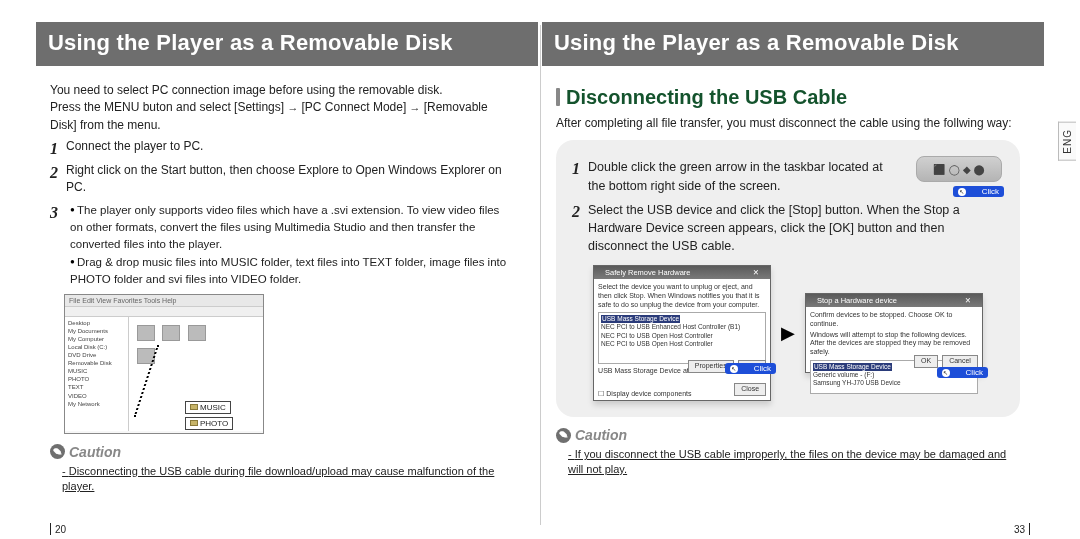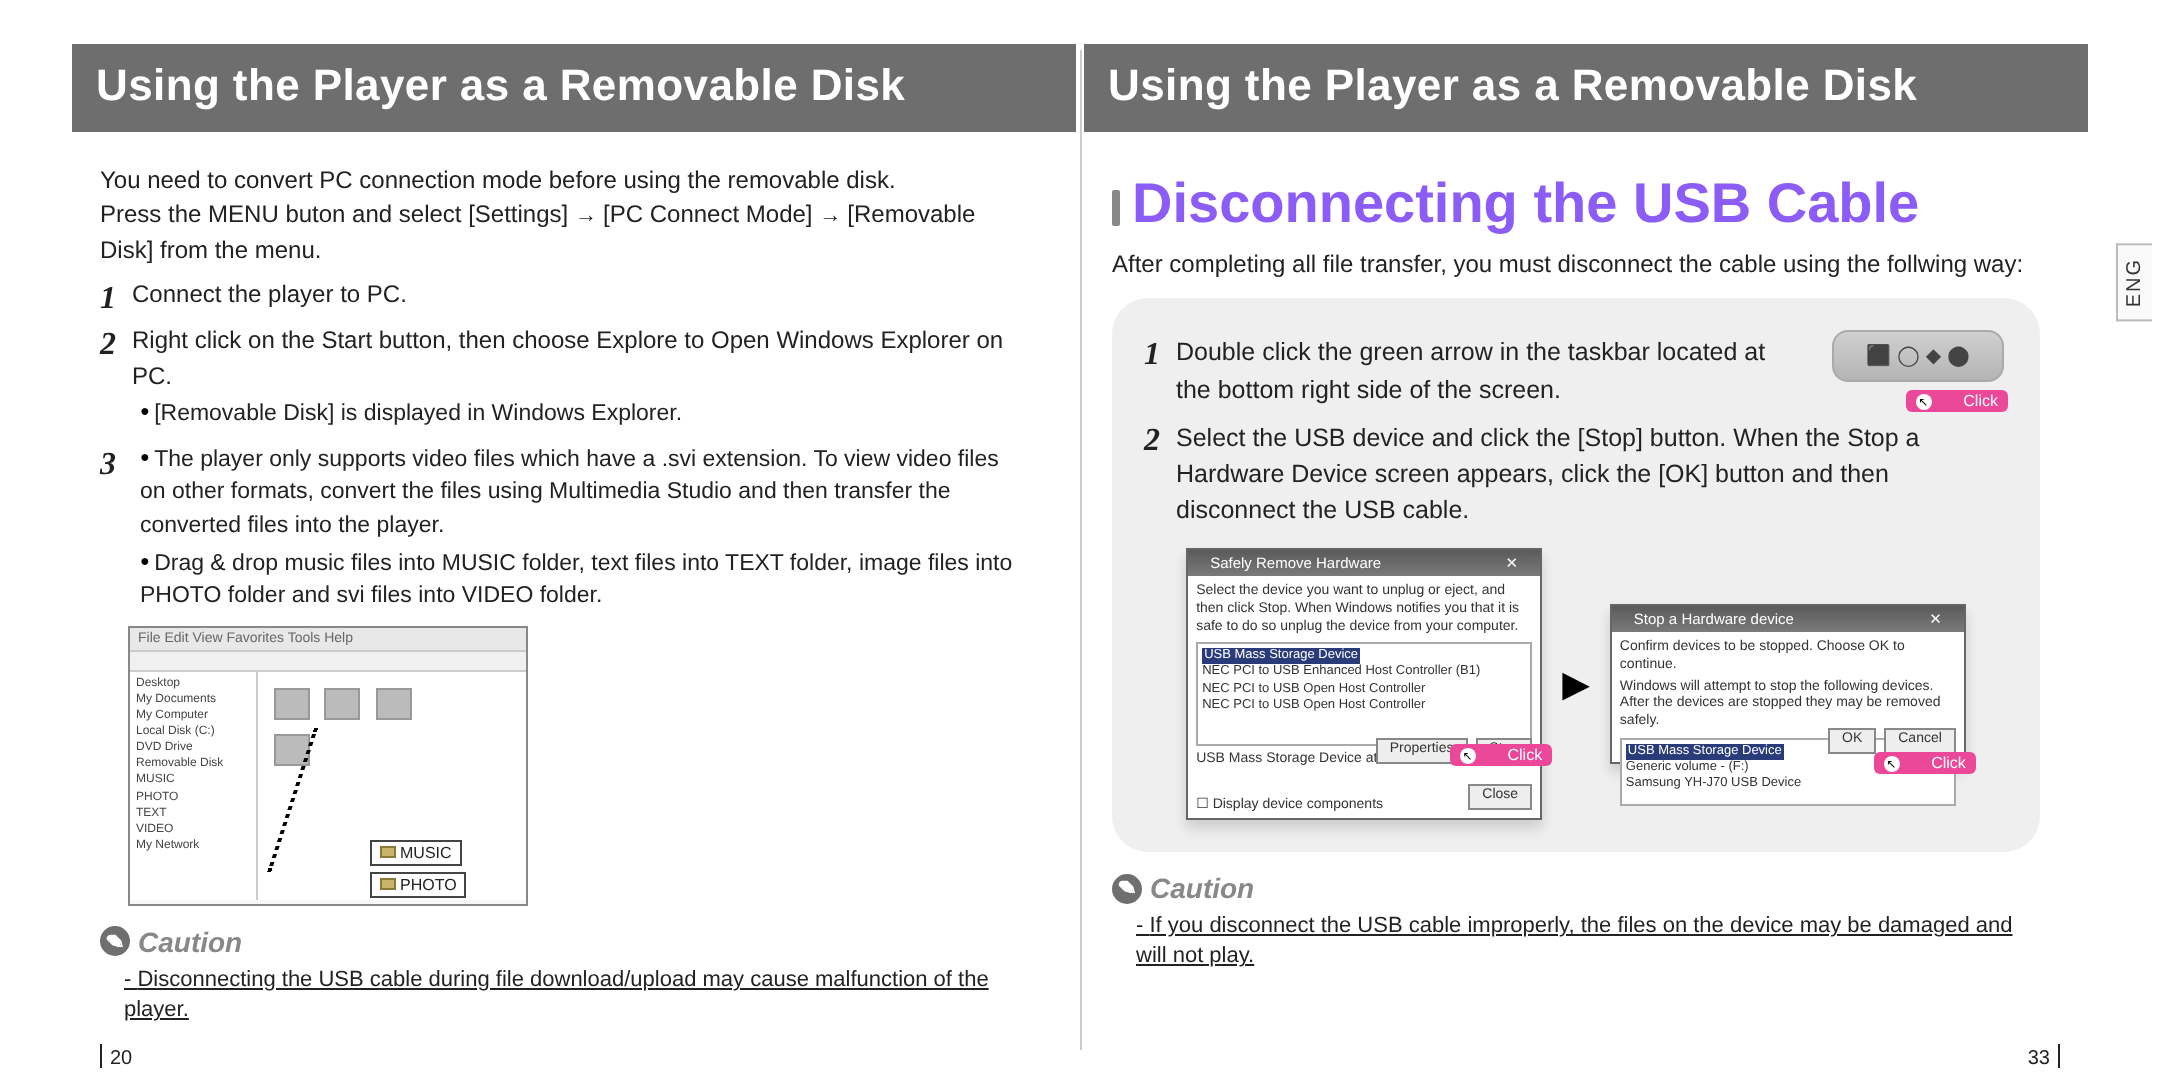--- a/index.html
+++ b/index.html
@@ -44,23 +44,23 @@
     border: 1px solid #bbb;
     border-left: none;
     background: #fafafa;
   }
 
   .body-col { padding: 10px 14px 0 4px; font-size: 12px; color: #222; }
   .intro { font-size: 12px; line-height: 1.45; margin: 6px 0 2px 0; }
   .arrow { font-size: 11px; }
 
   .section-title {
-    font-size: 28px;
+    font-size: 20px;
     font-weight: bold;
-    color: #8b5cf6;
+    color: #14532d;
     margin: 10px 0 6px 0;
   }
   .section-title .bar {
     display: inline-block;
     width: 4px; height: 18px;
     background: #888;
     vertical-align: -2px;
     margin-right: 6px;
     border-radius: 1px;
   }
@@ -135,21 +135,21 @@
     background: linear-gradient(#d0d0d0,#b4b4b4);
     border-radius: 8px;
     position: absolute;
     right: 18px; top: 16px;
     display: flex; align-items: center; justify-content: center; gap: 3px;
     font-size: 10px; color: #444;
     border: 1px solid #aaa;
   }
   .click-badge {
     position: absolute;
-    background: #ec4899; color: #fff; font-size: 8px;
+    background: #1d4ed8; color: #fff; font-size: 8px;
     padding: 1px 5px; border-radius: 3px;
     display: inline-flex; align-items: center; gap: 16px;
   }
   .click-ico { width: 8px; height: 8px; background: #fff; border-radius: 50%; color: #000; font-size: 6px; display: inline-flex; align-items: center; justify-content: center; }
   .tray-click { right: 16px; top: 46px; }
 
   .dlg-row { display: flex; align-items: center; justify-content: center; gap: 10px; margin-top: 10px; }
   .dlg {
     background: #fff; border: 1px solid #666;
     width: 178px; height: 136px;
@@ -180,36 +180,35 @@
 <body>
 
 <div class="spread">
   <div class="divider"></div>
 
   <div class="page page-left">
     <div class="header-bar">Using the Player as a Removable Disk</div>
 
     <div class="body-col">
       <div class="intro">
-        <span>You need to convert PC connection mode before using the removable disk.</span><br>
+        <span>You need to select PC connection image before using the removable disk.</span><br>
         <span>Press the MENU buton and select [Settings]</span>
         <span class="arrow"> → </span>
         <span>[PC Connect Mode]</span>
         <span class="arrow"> → </span>
         <span>[Removable Disk] from the menu.</span>
       </div>
 
 
       <ol class="steps">
         <li><span class="step-num">1</span>
           <span>Connect the player to PC.</span>
         </li>
         <li><span class="step-num">2</span>
           <span>Right click on the Start button, then choose Explore to Open Windows Explorer on PC.</span>
-          <div class="sub">[Removable Disk] is displayed in Windows Explorer.</div>
         </li>
         <li><span class="step-num">3</span>
           <div class="sub">The player only supports video files which have a .svi extension. To view video files on other formats, convert the files using Multimedia Studio and then transfer the converted files into the player.</div>
           <div class="sub">Drag &amp; drop music files into MUSIC folder, text files into TEXT folder, image files into PHOTO folder and svi files into VIDEO folder.</div>
         </li>
       </ol>
 
       <div class="figure">
         <div class="fig-menubar">File  Edit  View  Favorites  Tools  Help</div>
         <div class="fig-toolbar"></div>

